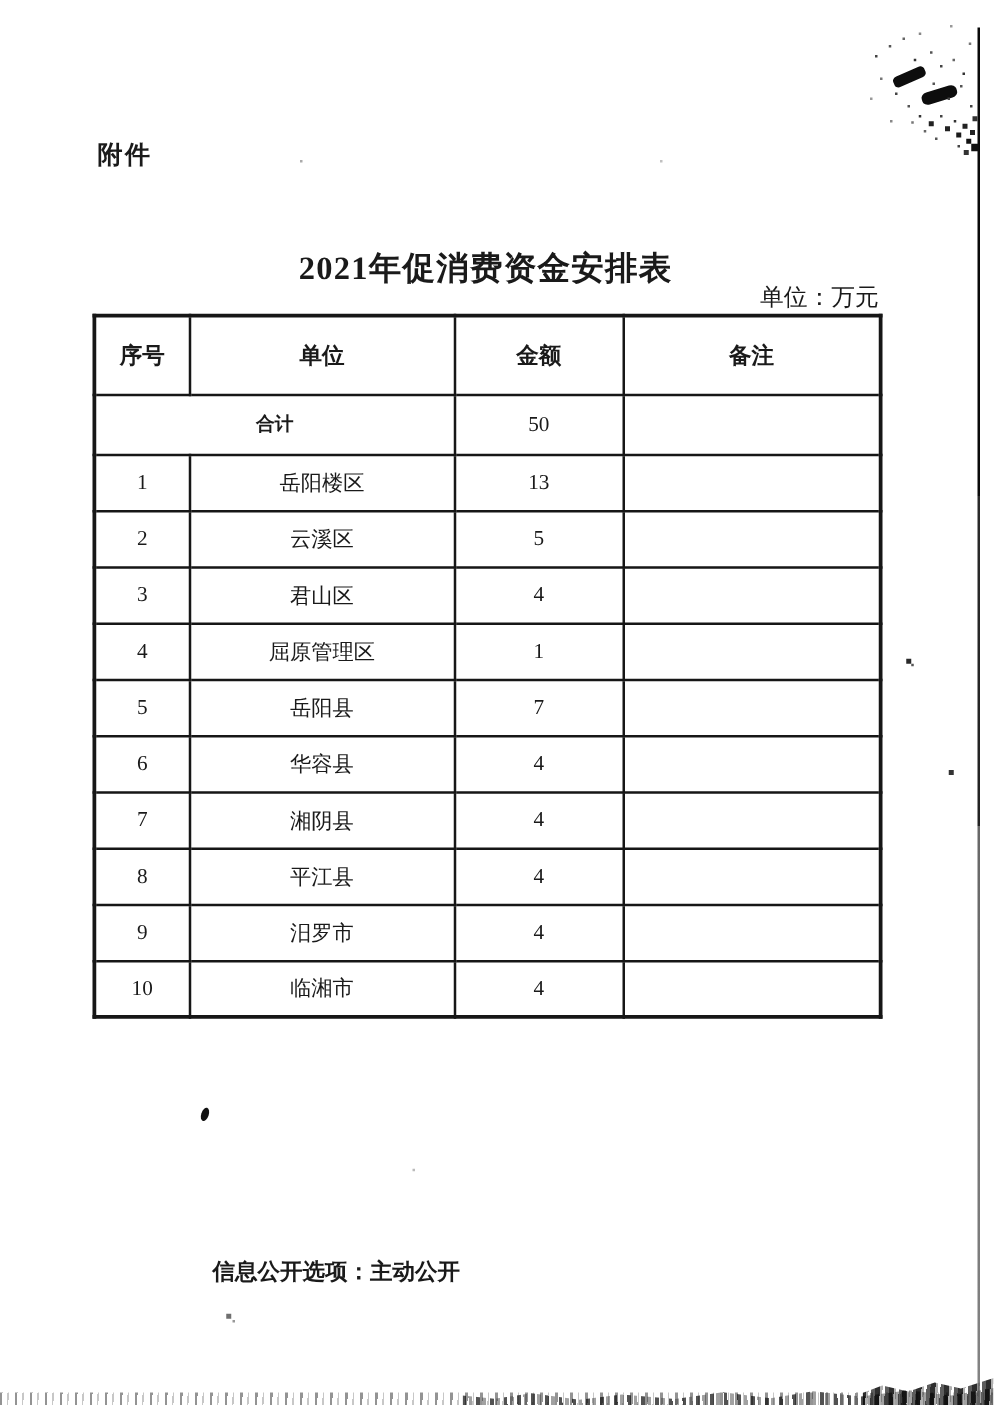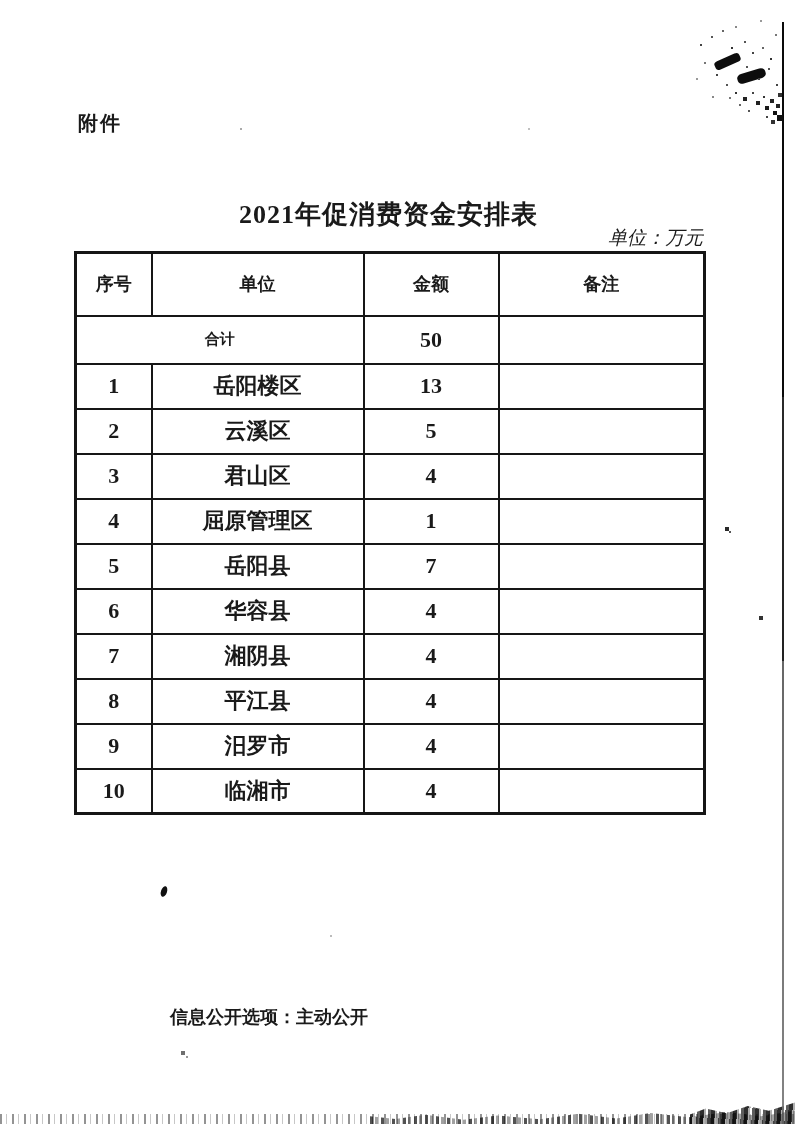--- a/index.html
+++ b/index.html
@@ -15,32 +15,32 @@
     position:absolute; left:78px; top:110px;
     font-family:"Liberation Sans", sans-serif;
     font-weight:bold; font-size:20px; letter-spacing:2px;
   }
   .doc-title {
     position:absolute; left:74px; top:161px; width:629px;
     text-align:center; font-weight:bold; font-size:26px; letter-spacing:1px;margin-top:36px;
   }
   .unit-note {
     position:absolute; left:74px; top:225px; width:629px;
-    text-align:right; font-size:19px;font-style:italic;
+    text-align:right; font-size:19px;
   }
   table.doc-table {
     position:absolute; left:74px; top:251px; width:629px;
     border-collapse:collapse; table-layout:fixed;
     border:3px solid #161616;
   }
   .doc-table th, .doc-table td {
     border:2px solid #161616;
     text-align:center; vertical-align:middle;
-    font-size:22px; height:45px;
-    overflow:hidden; white-space:nowrap;font-weight:bold;
+    font-size:17px; height:45px;
+    overflow:hidden; white-space:nowrap;
   }
   .doc-table th { font-weight:bold; font-size:18px; height:63px; }
   .row-total td { height:48px; }
   .row-total .total-label { font-weight:bold; font-size:15px; }
   .footer-note {
     position:absolute; left:122px; top:1005px;
     font-family:"Liberation Sans", sans-serif;
     font-weight:bold; font-size:18px;margin-left:48px;
   }
   

